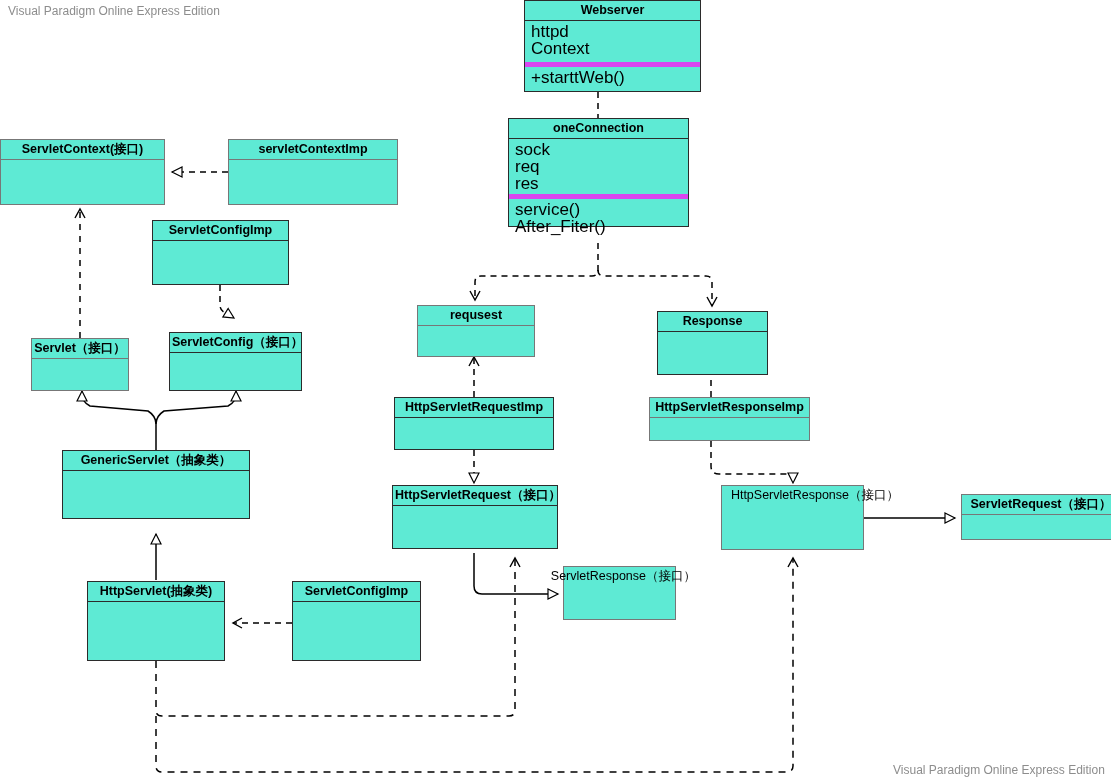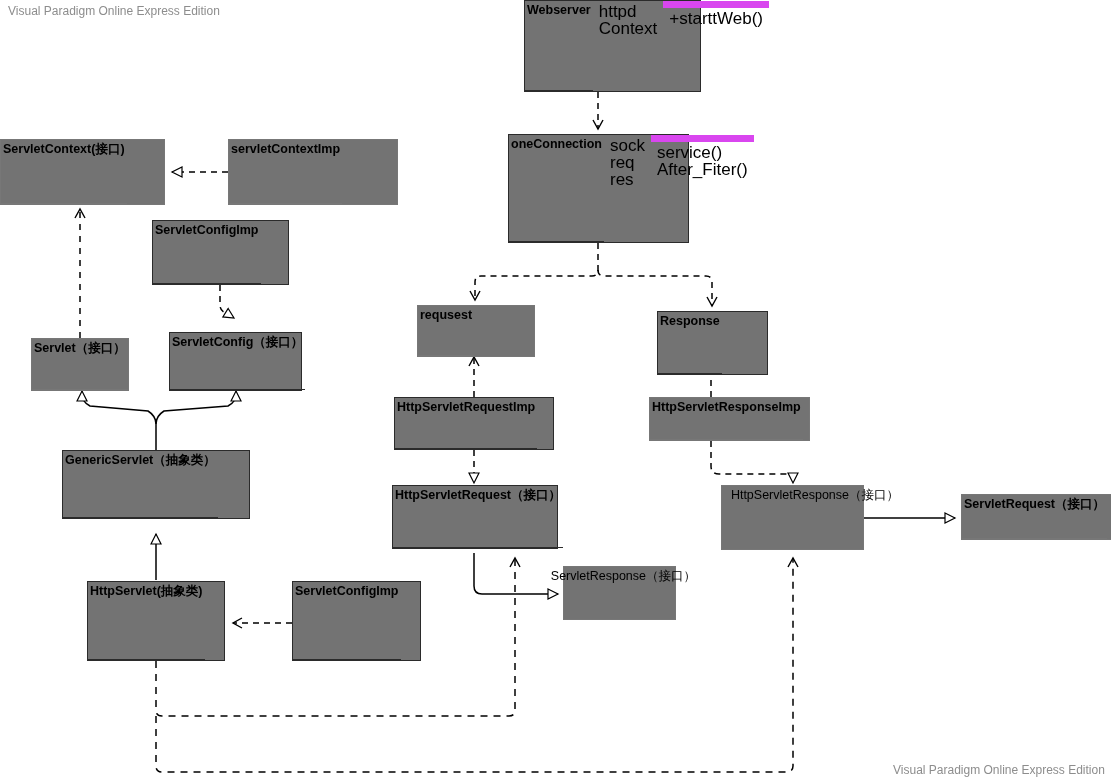--- a/index.html
+++ b/index.html
@@ -30,23 +30,24 @@
   svg#edges {
     position: absolute;
     left: 0; top: 0;
     width: 1111px;
     height: 781px;
     pointer-events: none;
   }
 
   .uml-class {
     position: absolute;
-    background: #737373;
+    background: #5eead4;
     border: 1px solid #777777;
     display: flex;
+    flex-direction: column;
   }
   .uml-class.dark-border { border-color: #2b2b2b; }
   .uml-title {
     font-size: 12.5px;
     font-weight: bold;
     color: #000000;
     text-align: center;
     line-height: 16px;
     padding: 1px 2px 2px 2px;
     border-bottom: 1px solid #777777;
@@ -54,21 +55,21 @@
   }
   .uml-class.dark-border > .uml-title { border-bottom-color: #2b2b2b; }
   .uml-compartment {
     font-size: 17px;
     color: #000000;
     padding: 2px 6px 2px 6px;
     line-height: 17px;
     flex: 1 1 auto;
     white-space: nowrap;
   }
-  .uml-compartment + .uml-compartment { border-top: 7px solid #d946ef; }
+  .uml-compartment + .uml-compartment { border-top: 5px solid #d946ef; }
   .uml-compartment .attr { display: block; }
   
   .overflow-title {
     position: absolute;
     font-size: 12.5px;
     font-weight: normal;
     color: #000000;
     white-space: nowrap;
     line-height: 16px;
     text-align: right;
@@ -135,21 +136,21 @@
     <div class="uml-title">Webserver</div>
     <div class="uml-compartment">
       <span class="attr">httpd</span>
       <span class="attr">Context</span>
     </div>
     <div class="uml-compartment">
       <span class="attr">+starttWeb()</span>
     </div>
   </div>
 
-  <div class="uml-class dark-border" style="left:508px; top:134px; width:181px; height:109px;">
+  <div class="uml-class dark-border" style="left:508px; top:118px; width:181px; height:109px;">
     <div class="uml-title">oneConnection</div>
     <div class="uml-compartment">
       <span class="attr">sock</span>
       <span class="attr">req</span>
       <span class="attr">res</span>
     </div>
     <div class="uml-compartment">
       <span class="attr">service()</span>
       <span class="attr">After_Fiter()</span>
     </div>

